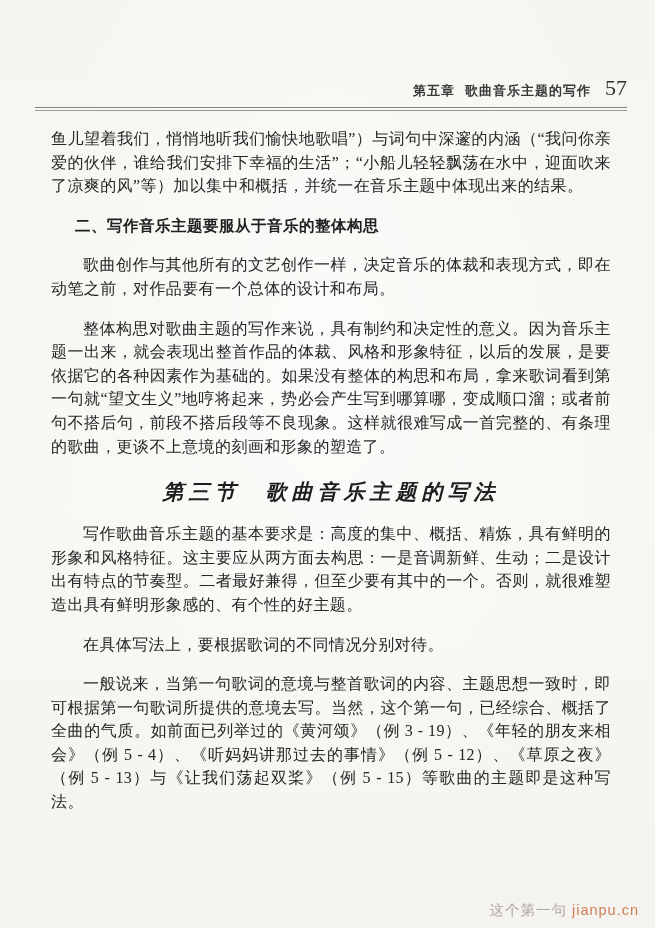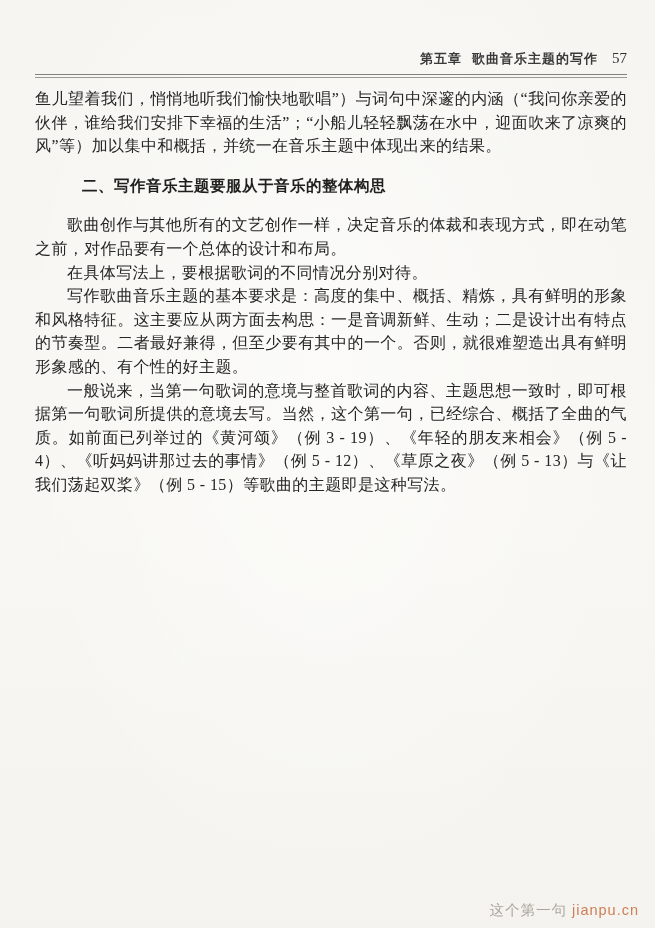--- a/index.html
+++ b/index.html
@@ -15,51 +15,51 @@
     background:
       radial-gradient(ellipse at 50% 40%, rgba(255,255,255,.55), rgba(0,0,0,0) 70%),
       linear-gradient(180deg,#f6f5f1 0%,#f8f7f3 55%,#f4f3ef 100%);
     overflow:hidden;
     color:#2b2b2b;
   }
   .content { position:absolute; left:35px; right:28px; top:0; }
 
   
   .header {
-    margin-top:50px;
+    margin-top:75px;
     display:flex; justify-content:flex-end; align-items:baseline;
   }
   .running-head {
     font-size:13px; font-weight:bold; color:#3a3a3a;
     letter-spacing:1px;
   }
   .running-head .chapter { margin-right:10px; }
   .page-number {
-    font-size:15px; margin-left:14px; color:#2f2f2f;
+    font-size:22px; margin-left:14px; color:#2f2f2f;
     font-family:"Liberation Serif","DejaVu Serif",serif;
   }
   .header-rule {
     margin-top:6px; height:4px;
     border-top:1.5px solid #83827e;
     border-bottom:1px solid #9a9995;
   }
 
   
   .body-text { margin-top:9px; }
   .body-text p {
-    margin:0; padding:0;
+    margin:16px; padding:0;
     font-size:16px; line-height:23.6px;
     letter-spacing:.4px;
     text-align:justify;
     text-indent:2em;
     color:#262626;
   }
   .body-text p.continuation { text-indent:0; }
   .subheading {
-    margin:16px; padding:0;
+    margin:9px; padding:0;
     font-family:"Liberation Sans","DejaVu Sans",sans-serif;
     font-size:15.5px; font-weight:bold; line-height:23.6px;
     text-indent:2em; letter-spacing:.5px;
     color:#1f1f1f;
   }
   .section-title {
     margin:20px 0 15px 0; padding:0;
     text-align:center;
     font-size:21px; font-weight:bold; font-style:italic;
     letter-spacing:5px;
@@ -90,24 +90,28 @@
       <span class="page-number">57</span>
     </div>
     <div class="header-rule"></div>
 
     <div class="body-text">
       <p class="continuation">鱼儿望着我们，悄悄地听我们愉快地歌唱”）与词句中深邃的内涵（“我问你亲爱的伙伴，谁给我们安排下幸福的生活”；“小船儿轻轻飘荡在水中，迎面吹来了凉爽的风”等）加以集中和概括，并统一在音乐主题中体现出来的结果。</p>
 
       <h3 class="subheading">二、写作音乐主题要服从于音乐的整体构思</h3>
 
       <p>歌曲创作与其他所有的文艺创作一样，决定音乐的体裁和表现方式，即在动笔之前，对作品要有一个总体的设计和布局。</p>
+      <p>整体构思对歌曲主题的写作来说，具有制约和决定性的意义。因为音乐主题一出来，就会表现出整首作品的体裁、风格和形象特征，以后的发展，是要依据它的各种因素作为基础的。如果没有整体的构思和布局，拿来歌词看到第一句就“望文生义”地哼将起来，势必会产生写到哪算哪，变成顺口溜；或者前句不搭后句，前段不搭后段等不良现象。这样就很难写成一首完整的、有条理的歌曲，更谈不上意境的刻画和形象的塑造了。</p>
 
+      <h2 class="section-title">
+        <span>第三节</span><span class="sep"></span><span>歌曲音乐主题的写法</span>
+      </h2>
 
+      <p>写作歌曲音乐主题的基本要求是：高度的集中、概括、精炼，具有鲜明的形象和风格特征。这主要应从两方面去构思：一是音调新鲜、生动；二是设计出有特点的节奏型。二者最好兼得，但至少要有其中的一个。否则，就很难塑造出具有鲜明形象感的、有个性的好主题。</p>
       <p>在具体写法上，要根据歌词的不同情况分别对待。</p>
-      <p>写作歌曲音乐主题的基本要求是：高度的集中、概括、精炼，具有鲜明的形象和风格特征。这主要应从两方面去构思：一是音调新鲜、生动；二是设计出有特点的节奏型。二者最好兼得，但至少要有其中的一个。否则，就很难塑造出具有鲜明形象感的、有个性的好主题。</p>
       <p>一般说来，当第一句歌词的意境与整首歌词的内容、主题思想一致时，即可根据第一句歌词所提供的意境去写。当然，这个第一句，已经综合、概括了全曲的气质。如前面已列举过的《黄河颂》（例 3 - 19）、《年轻的朋友来相会》（例 5 - 4）、《听妈妈讲那过去的事情》（例 5 - 12）、《草原之夜》（例 5 - 13）与《让我们荡起双桨》（例 5 - 15）等歌曲的主题即是这种写法。</p>
 
     </div>
   </div>
 
   <div class="footer">
     <span class="wm-name">这个第一句</span><span class="wm-domain">jianpu.cn</span>
   </div>
 </div>
 

